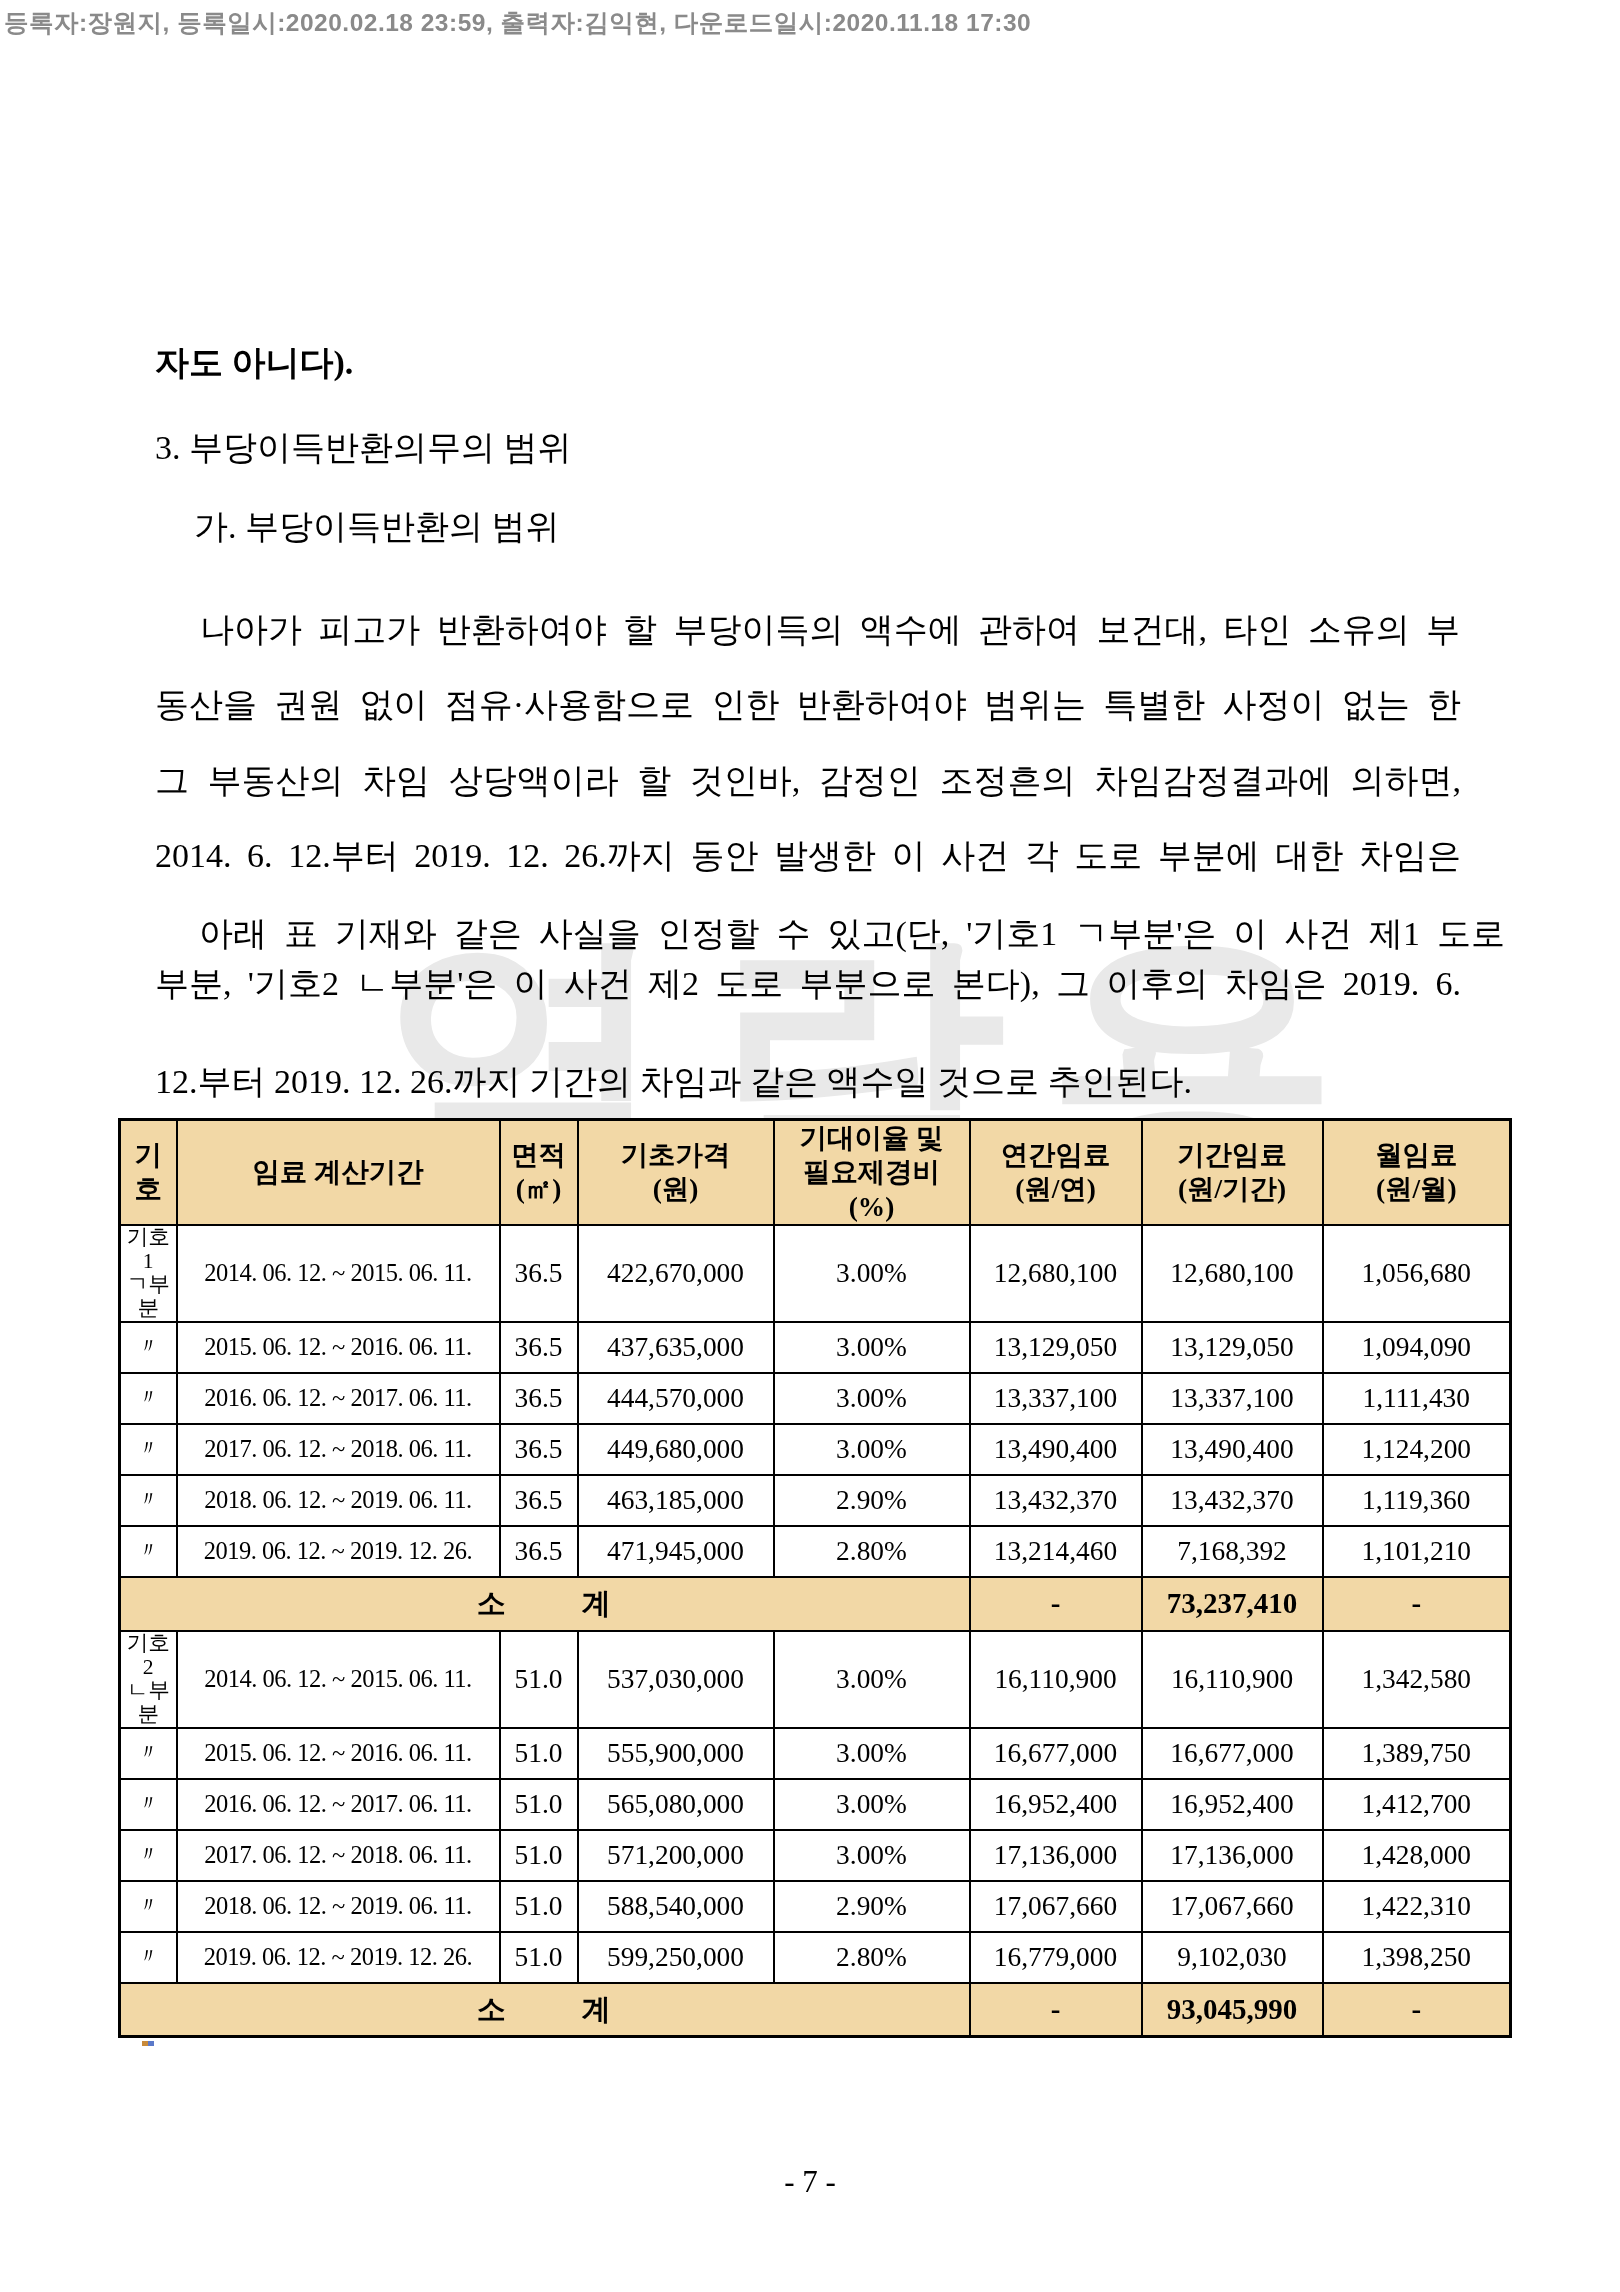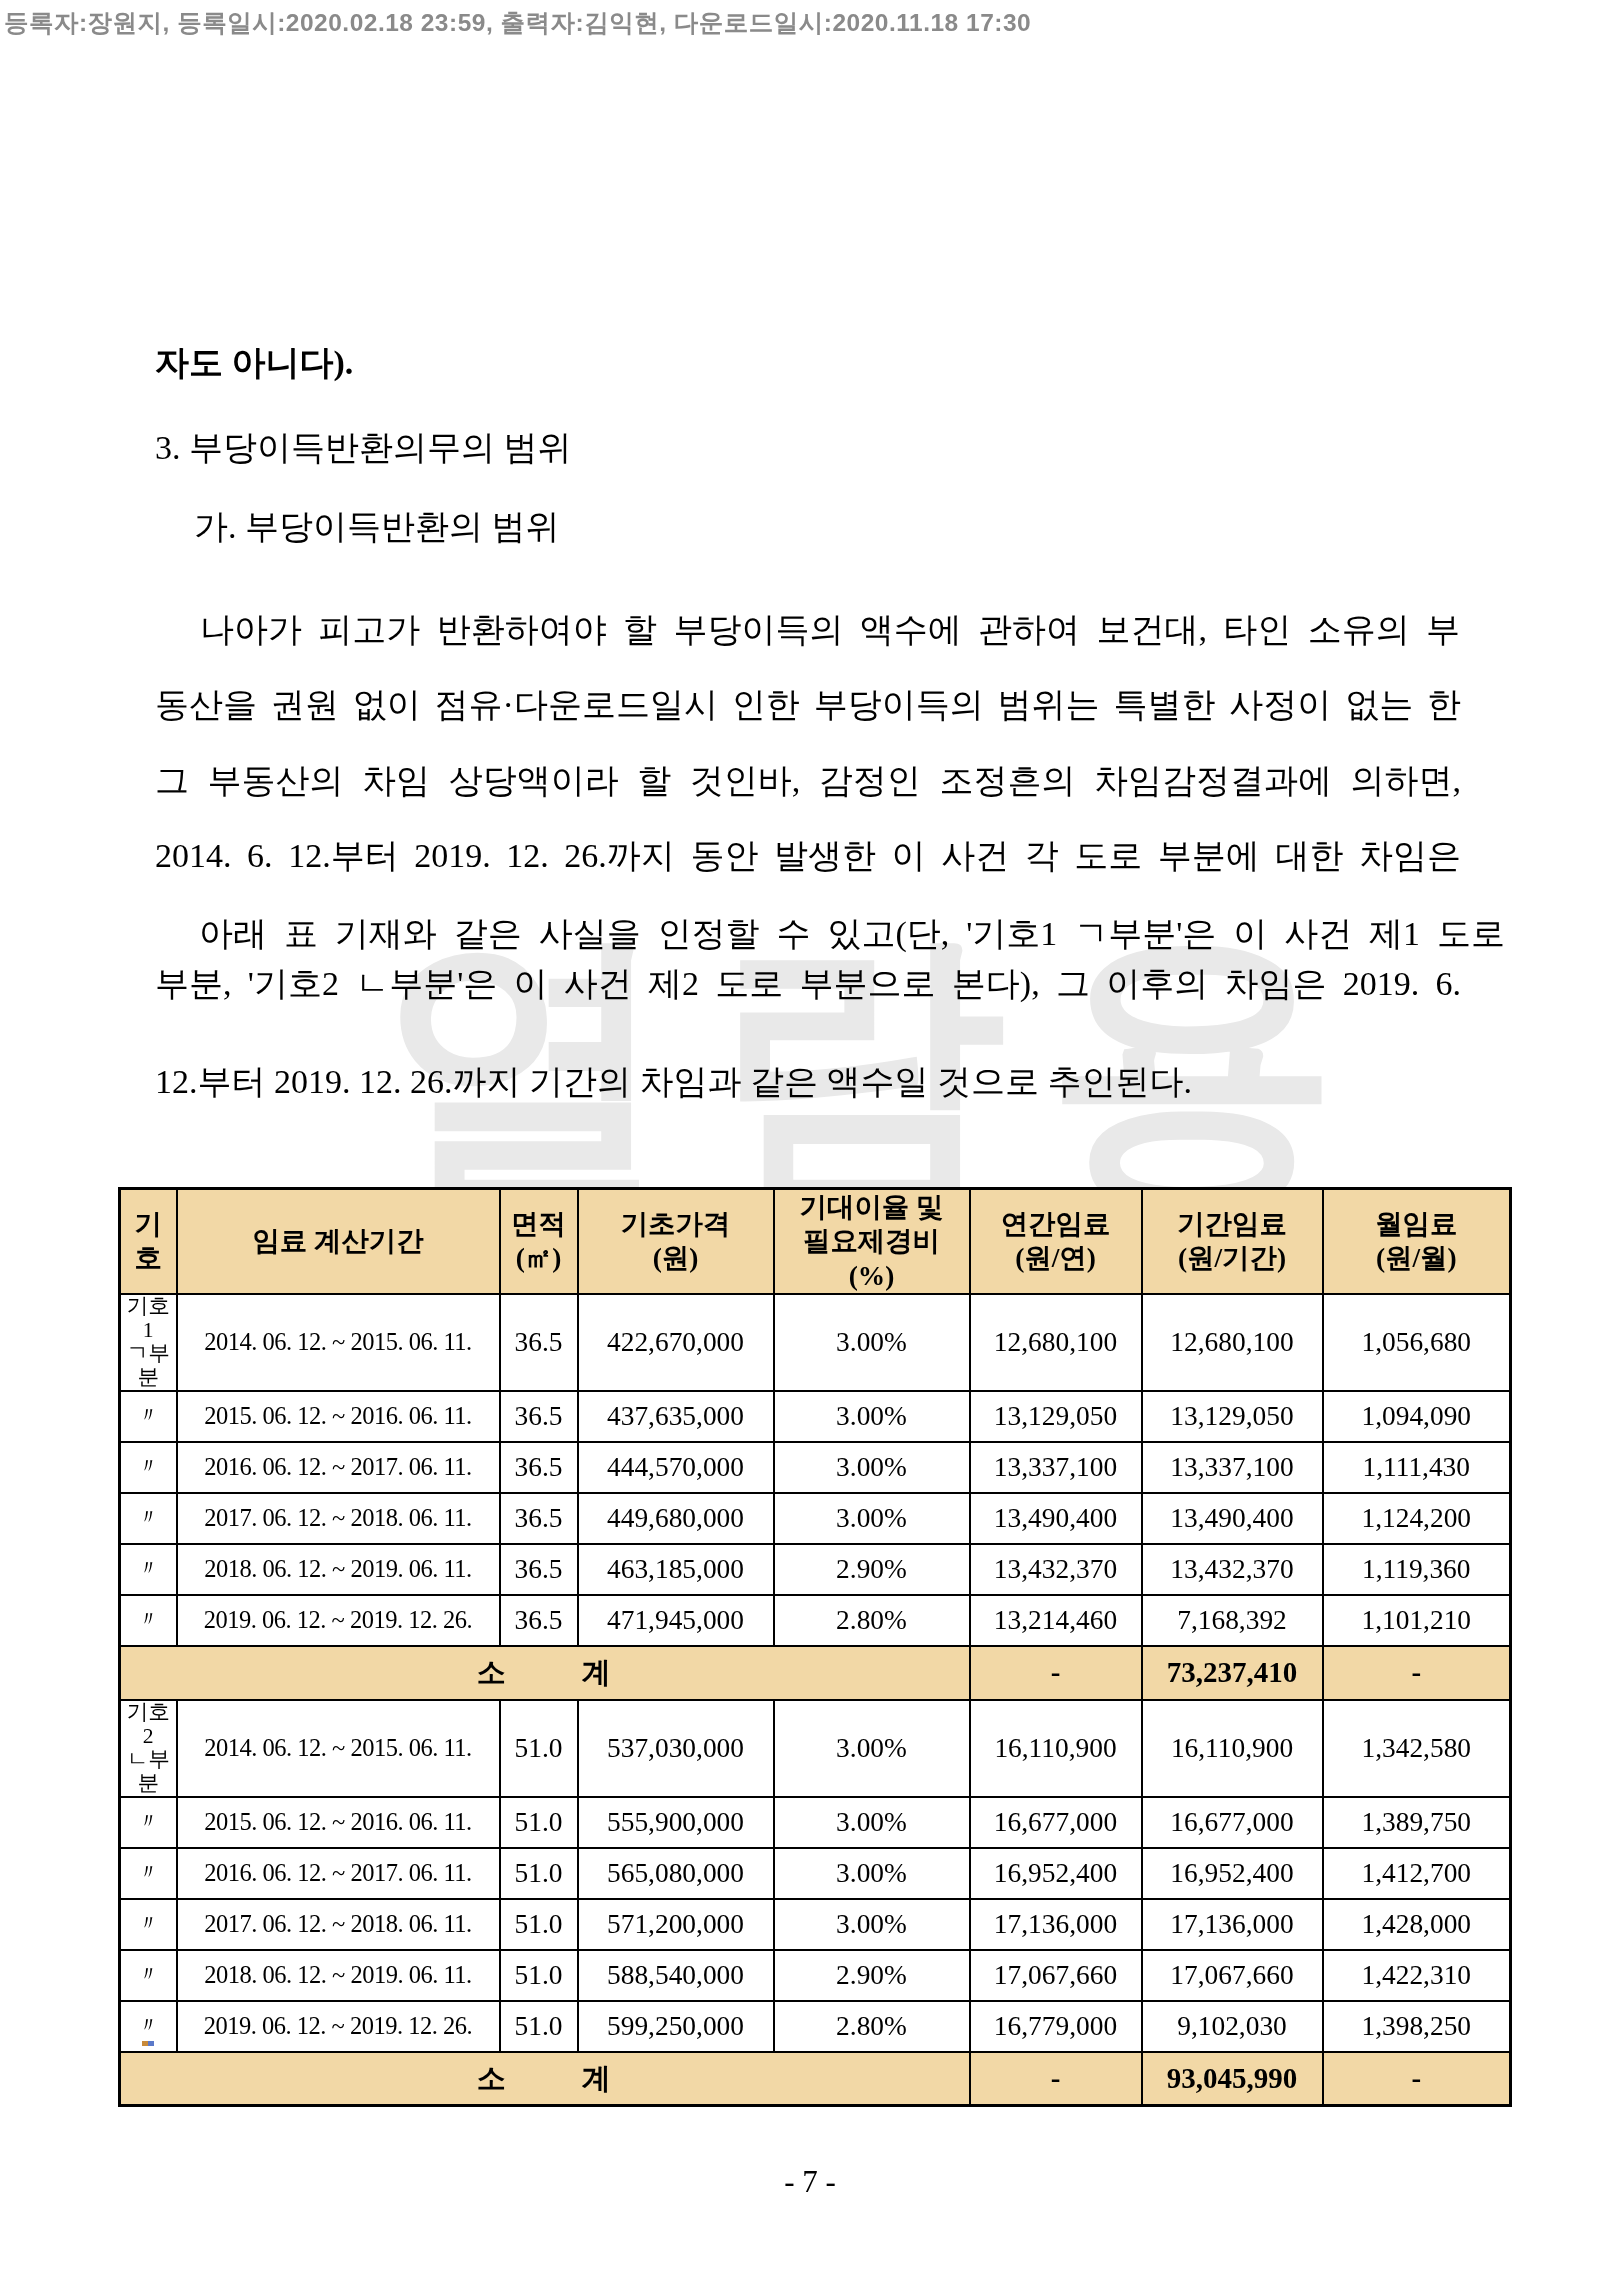--- a/index.html
+++ b/index.html
@@ -27,21 +27,21 @@
   .bodyline{
     position:absolute;left:155px;width:1306px;
     font-size:34px;line-height:1.2;
     word-break:keep-all;white-space:nowrap;z-index:1;
   }
   .just{
     white-space:normal;
     text-align:justify;text-align-last:justify;
   }
   .indent{padding-left:45px;width:1260px;}
-  .tablewrap{position:absolute;left:118px;top:1187px;z-index:2;}
+  .tablewrap{position:absolute;left:118px;top:1118px;z-index:2;}
   table.rent{
     border-collapse:collapse;table-layout:fixed;
     width:1392px;border:3.9px solid #000;
     font-family:"Liberation Serif","DejaVu Serif",serif;
   }
   table.rent th,table.rent td{
     border:2px solid #000;
     text-align:center;vertical-align:middle;
     padding:0 2px;overflow:hidden;
   }
@@ -78,21 +78,21 @@
 
   <div class="stamp">등록자:장원지, 등록일시:2020.02.18 23:59, 출력자:김익현, 다운로드일시:2020.11.18 17:30</div>
 
   <div class="watermark">열람용</div>
 
   <div class="bodyline" style="top:343px;font-weight:bold;">자도 아니다).</div>
   <div class="bodyline" style="top:428px;">3. 부당이득반환의무의 범위</div>
   <div class="bodyline" style="top:507px;left:194px;">가. 부당이득반환의 범위</div>
 
   <div class="bodyline just indent" style="top:610px;">나아가 피고가 반환하여야 할 부당이득의 액수에 관하여 보건대, 타인 소유의 부</div>
-  <div class="bodyline just" style="top:685px;">동산을 권원 없이 점유·다운로드일시 인한 부당이득의 범위는 특별한 사정이 없는 한</div>
+  <div class="bodyline just" style="top:685px;">동산을 권원 없이 점유·사용함으로 인한 반환하여야 범위는 특별한 사정이 없는 한</div>
   <div class="bodyline just" style="top:761px;">그 부동산의 차임 상당액이라 할 것인바, 감정인 조정흔의 차임감정결과에 의하면,</div>
   <div class="bodyline just" style="top:836px;">2014. 6. 12.부터 2019. 12. 26.까지 동안 발생한 이 사건 각 도로 부분에 대한 차임은</div>
   <div class="bodyline just" style="top:914px;margin-left:44px;">아래 표 기재와 같은 사실을 인정할 수 있고(단, '기호1 ㄱ부분'은 이 사건 제1 도로</div>
   <div class="bodyline just" style="top:964px;">부분, '기호2 ㄴ부분'은 이 사건 제2 도로 부분으로 본다), 그 이후의 차임은 2019. 6.</div>
   <div class="bodyline" style="top:1062px;">12.부터 2019. 12. 26.까지 기간의 차임과 같은 액수일 것으로 추인된다.</div>
 
   <div class="tablewrap">
     <table class="rent">
       <colgroup>
         <col style="width:57px">

